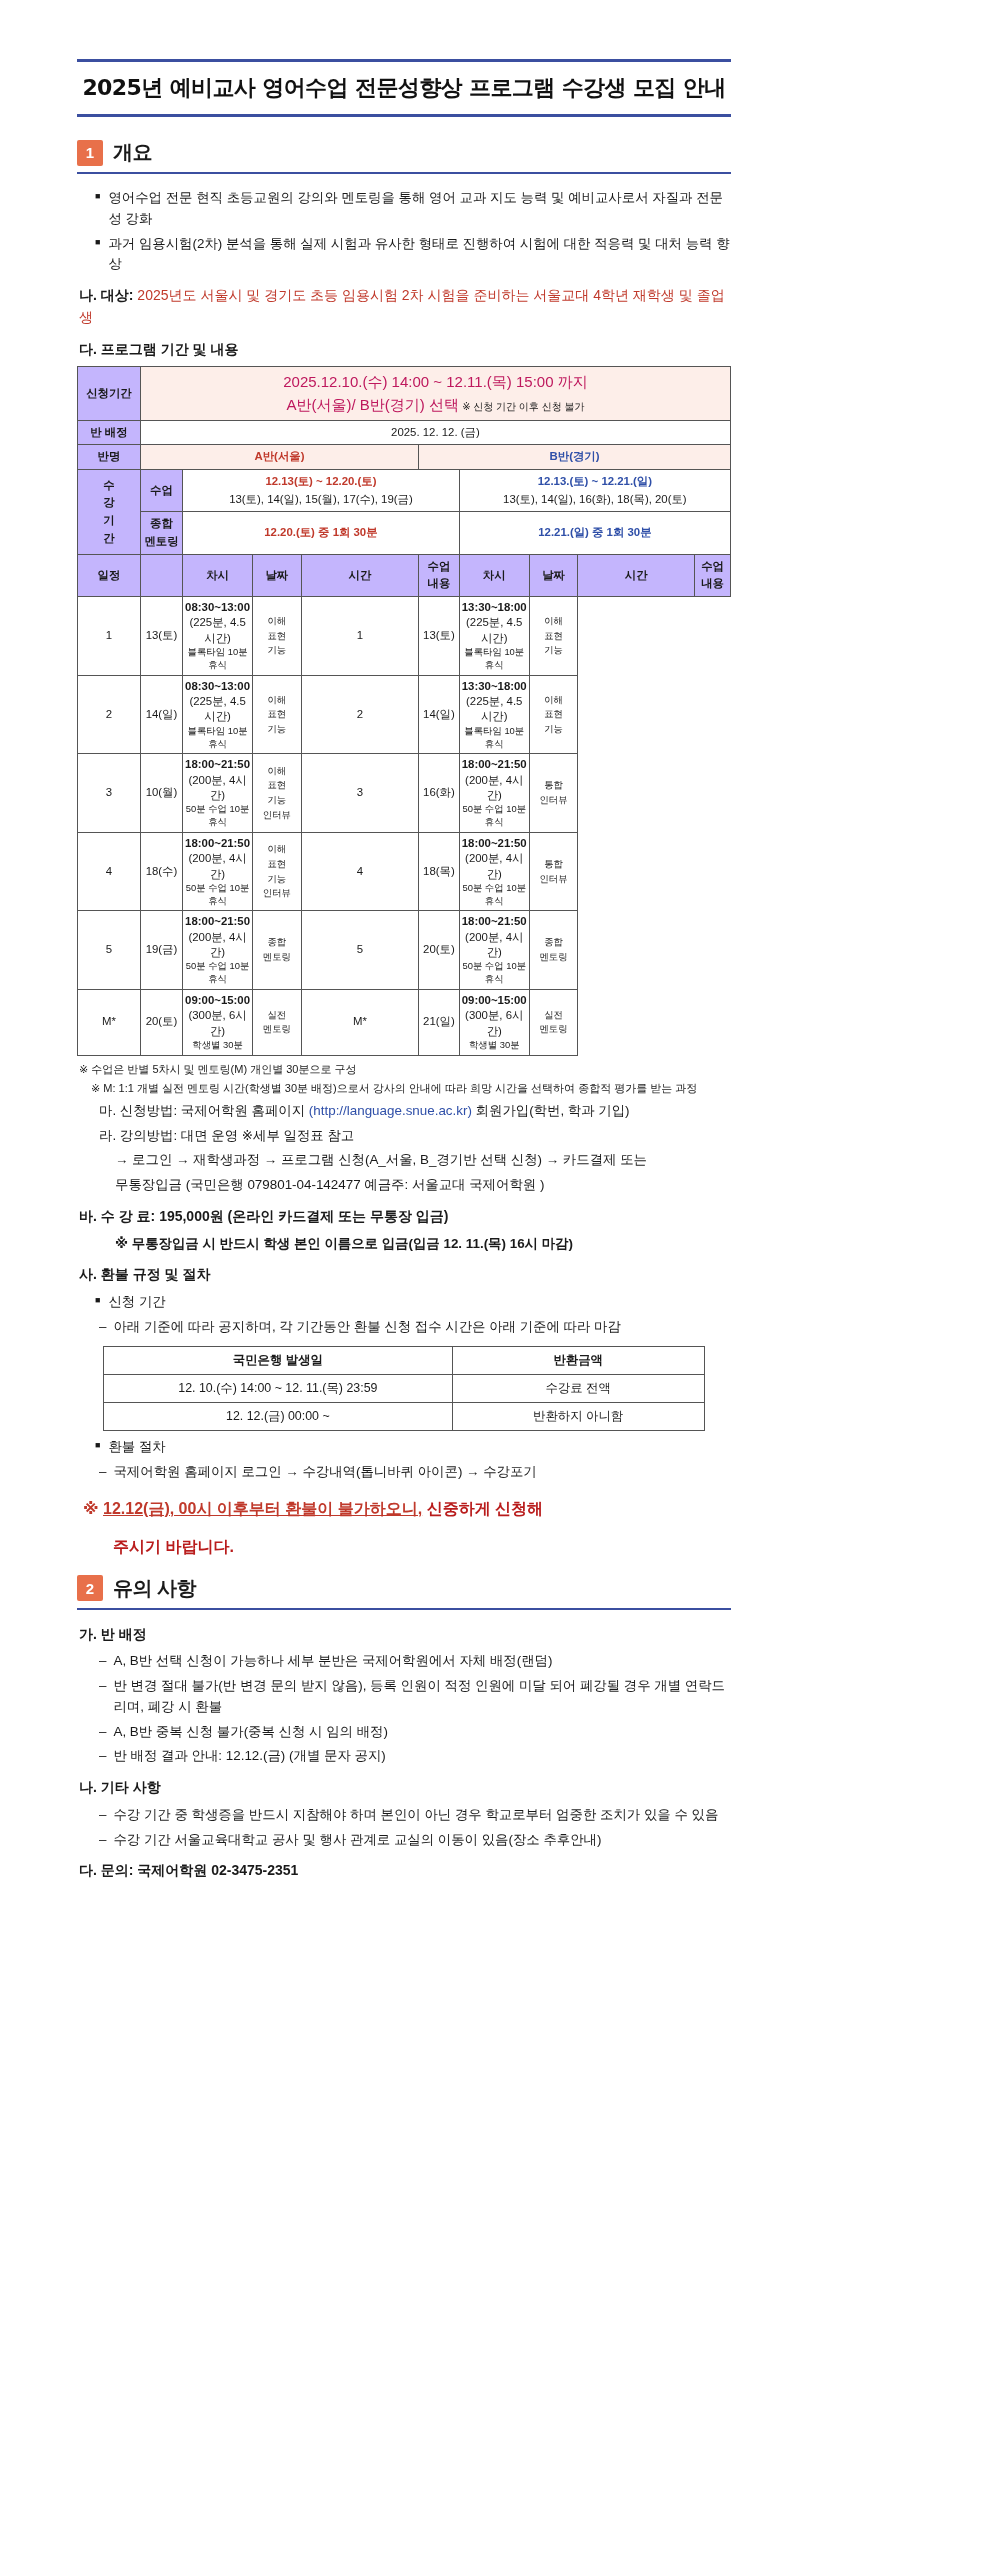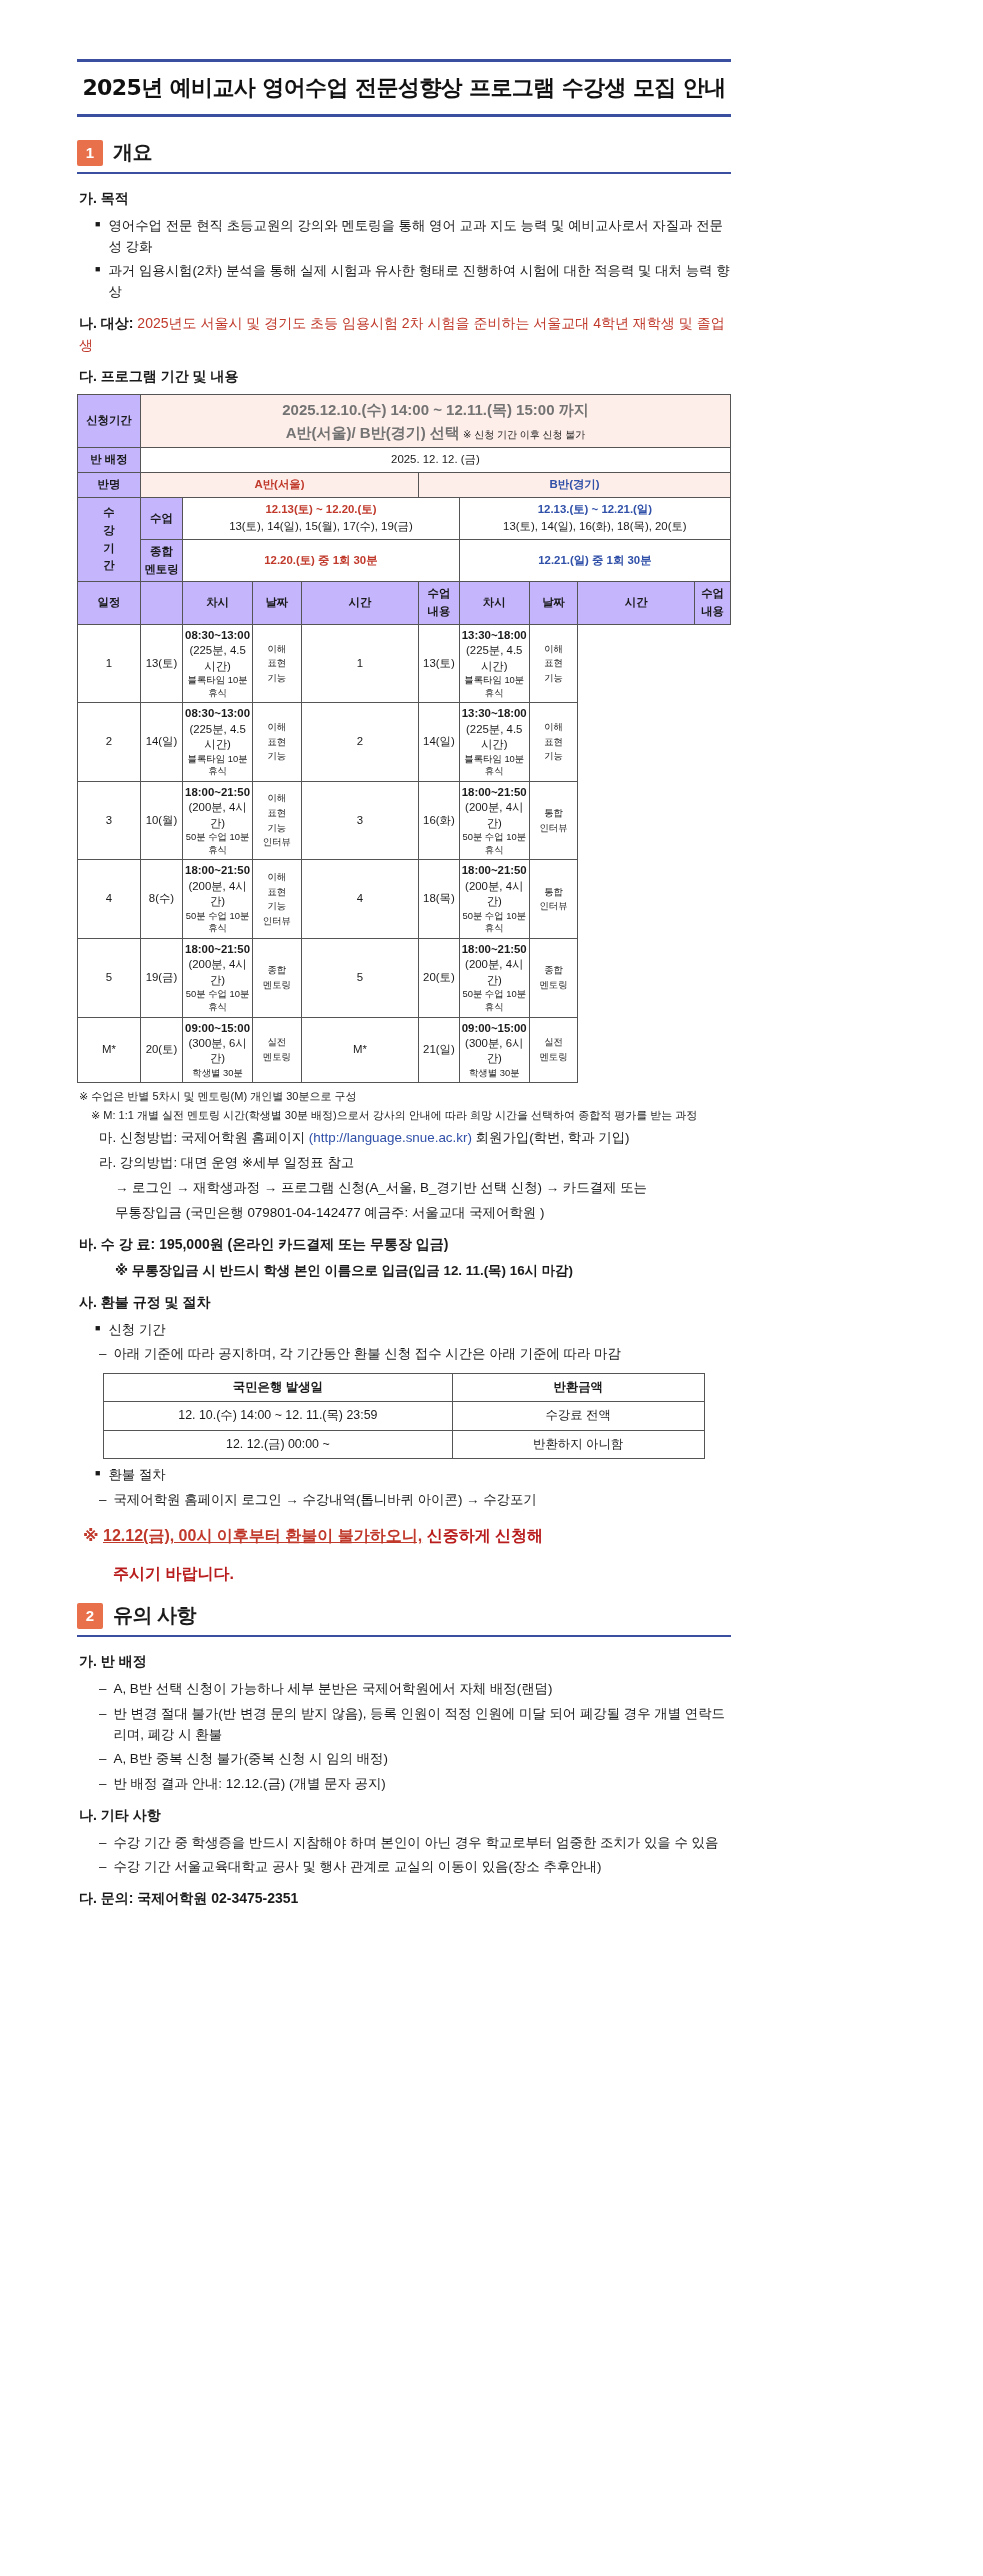--- a/index.html
+++ b/index.html
@@ -38,21 +38,21 @@
   .hl-red { color:#c0392b; }
   .hl-blue { color:#2f4fa8; }
   .bold { font-weight:bold; }
 
   
   table { border-collapse:collapse; width:100%; }
   .tbl-main { margin:6px 0 4px 0; font-size:11.4px; }
   .tbl-main td, .tbl-main th { border:1px solid #555; text-align:center; vertical-align:middle; padding:3px 2px; }
   .tbl-main .shade { background:#c4b5fd; font-weight:bold; }
   .tbl-main .pinkrow { background:#fdeee9; }
-  .big-red { color:#737373; font-weight:bold; font-size:15px; }
+  .big-red { color:#be185d; font-weight:normal; font-size:15px; }
   .blue-b { color:#2f4fa8; font-weight:bold; }
   .red-b { color:#c0392b; font-weight:bold; }
   .sm { font-size:10px; }
   .xsm { font-size:9.4px; }
   .cellmain { line-height:1.35; }
   .cellmain .l1 { font-weight:bold; }
   .note { font-size:11px; margin:5px 0 2px 2px; }
   .note2 { font-size:11px; margin:2px 0 2px 14px; }
 
   
@@ -73,21 +73,20 @@
   <div class="title-wrap">
     <div class="doc-title">2025년 예비교사 영어수업 전문성향상 프로그램 수강생 모집 안내</div>
   </div>
 
   <div class="section-head">
     <div class="section-num">1</div>
     <div class="section-title">개요</div>
   </div>
   <div class="section-rule"></div>
 
-  <div class="lvl1">가. 목적</div>
 
   <div class="bullet">
     <span class="mk">■</span>
     <span class="tx">영어수업 전문 현직 초등교원의 강의와 멘토링을 통해 영어 교과 지도 능력 및 예비교사로서 자질과 전문성 강화</span>
   </div>
   <div class="bullet">
     <span class="mk">■</span>
     <span class="tx">과거 임용시험(2차) 분석을 통해 실제 시험과 유사한 형태로 진행하여 시험에 대한 적응력 및 대처 능력 향상</span>
   </div>
 
@@ -225,21 +224,21 @@
             <div>(200분, 4시간)</div>
             <div class="xsm">50분 수업 10분 휴식</div>
           </td>
           <td class="xsm">
             <div>통합</div>
             <div>인터뷰</div>
           </td>
         </tr>
         <tr>
           <td class="">4</td>
-          <td class="">8(수)</td>
+          <td class="">18(수)</td>
           <td class="cellmain">
             <div class="l1">18:00~21:50</div>
             <div>(200분, 4시간)</div>
             <div class="xsm">50분 수업 10분 휴식</div>
           </td>
           <td class="xsm">
             <div>이해</div>
             <div>표현</div>
             <div>기능</div>
             <div>인터뷰</div>

